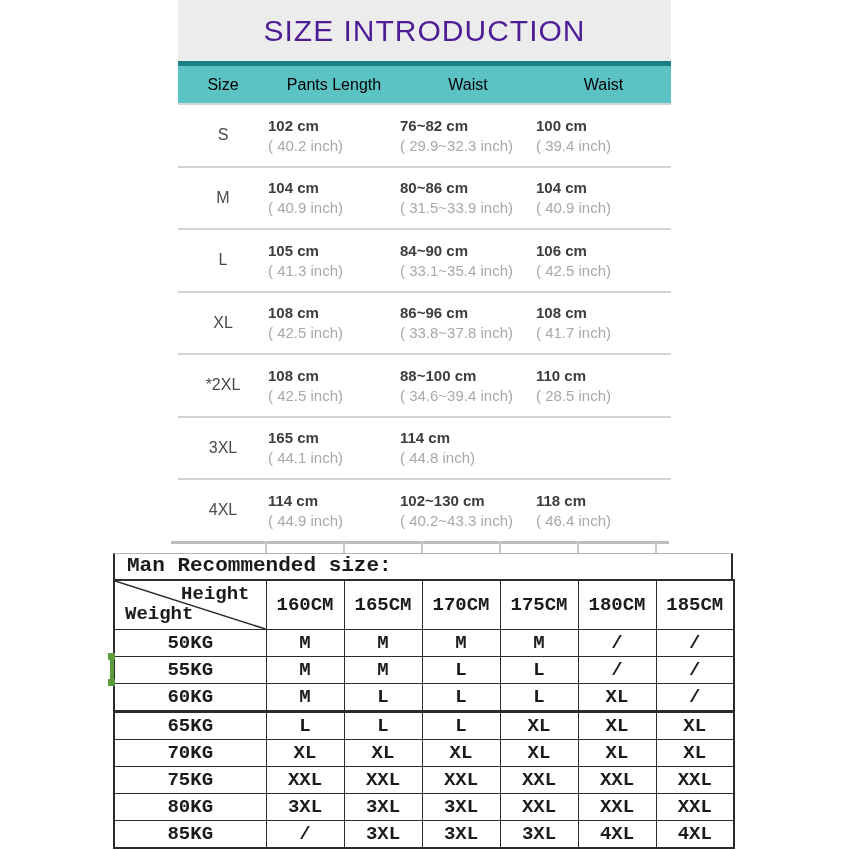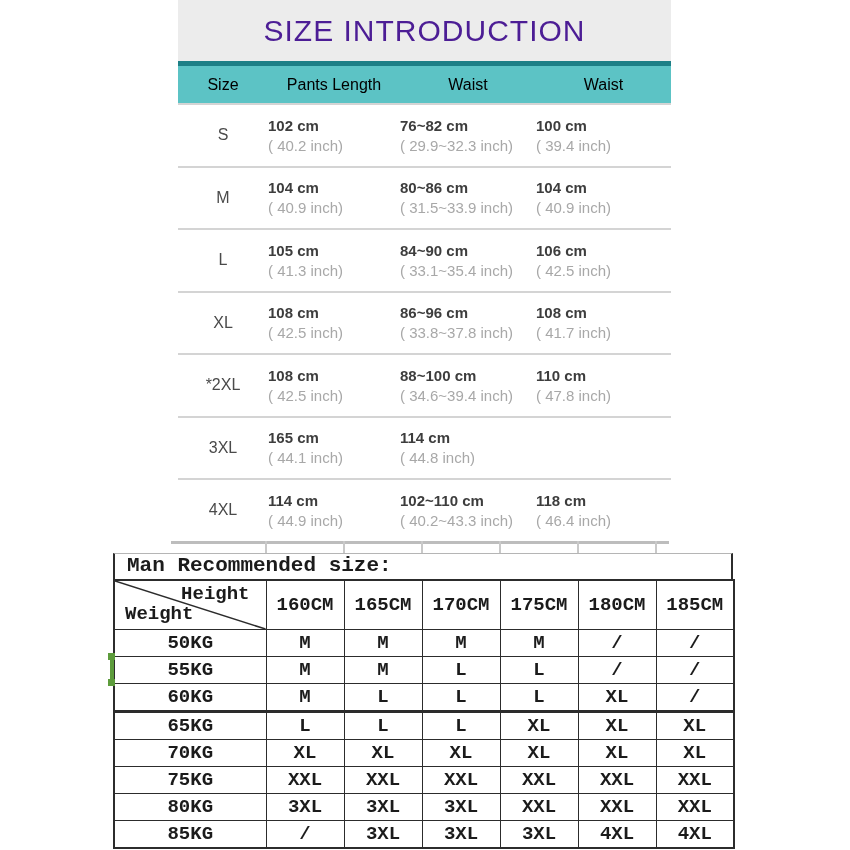--- a/index.html
+++ b/index.html
@@ -140,21 +140,21 @@
     <div class="si-cell">
       <div class="si-cm">108 cm</div>
       <div class="si-inch">( 42.5 inch)</div>
     </div>
     <div class="si-cell">
       <div class="si-cm">88~100 cm</div>
       <div class="si-inch">( 34.6~39.4 inch)</div>
     </div>
     <div class="si-cell">
       <div class="si-cm">110 cm</div>
-      <div class="si-inch">( 47.8 inch)</div>
+      <div class="si-inch">( 28.5 inch)</div>
     </div>
   </div>
 
   <div class="si-row">
     <div class="si-size">3XL</div>
     <div class="si-cell">
       <div class="si-cm">165 cm</div>
       <div class="si-inch">( 44.1 inch)</div>
     </div>
     <div class="si-cell">
@@ -163,21 +163,21 @@
     </div>
   </div>
 
   <div class="si-row">
     <div class="si-size">4XL</div>
     <div class="si-cell">
       <div class="si-cm">114 cm</div>
       <div class="si-inch">( 44.9 inch)</div>
     </div>
     <div class="si-cell">
-      <div class="si-cm">102~110 cm</div>
+      <div class="si-cm">102~130 cm</div>
       <div class="si-inch">( 40.2~43.3 inch)</div>
     </div>
     <div class="si-cell">
       <div class="si-cm">118 cm</div>
       <div class="si-inch">( 46.4 inch)</div>
     </div>
   </div>
 </div>
 
 <div class="si-bottom-line"></div>

